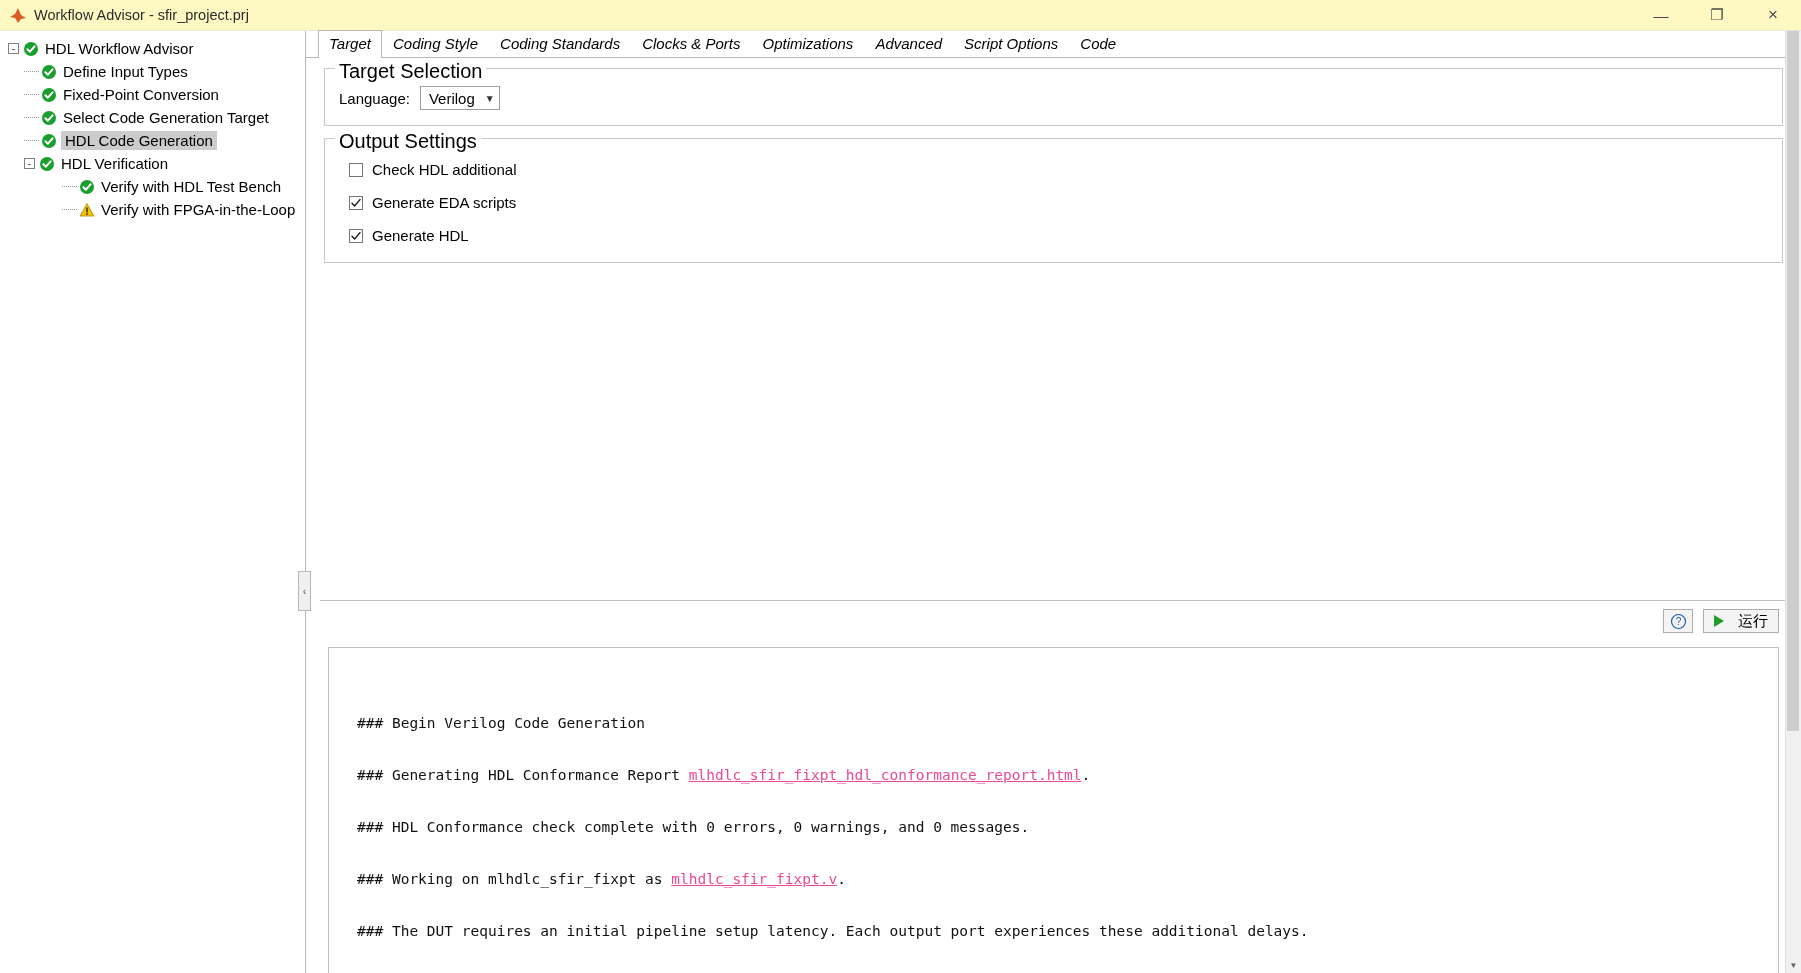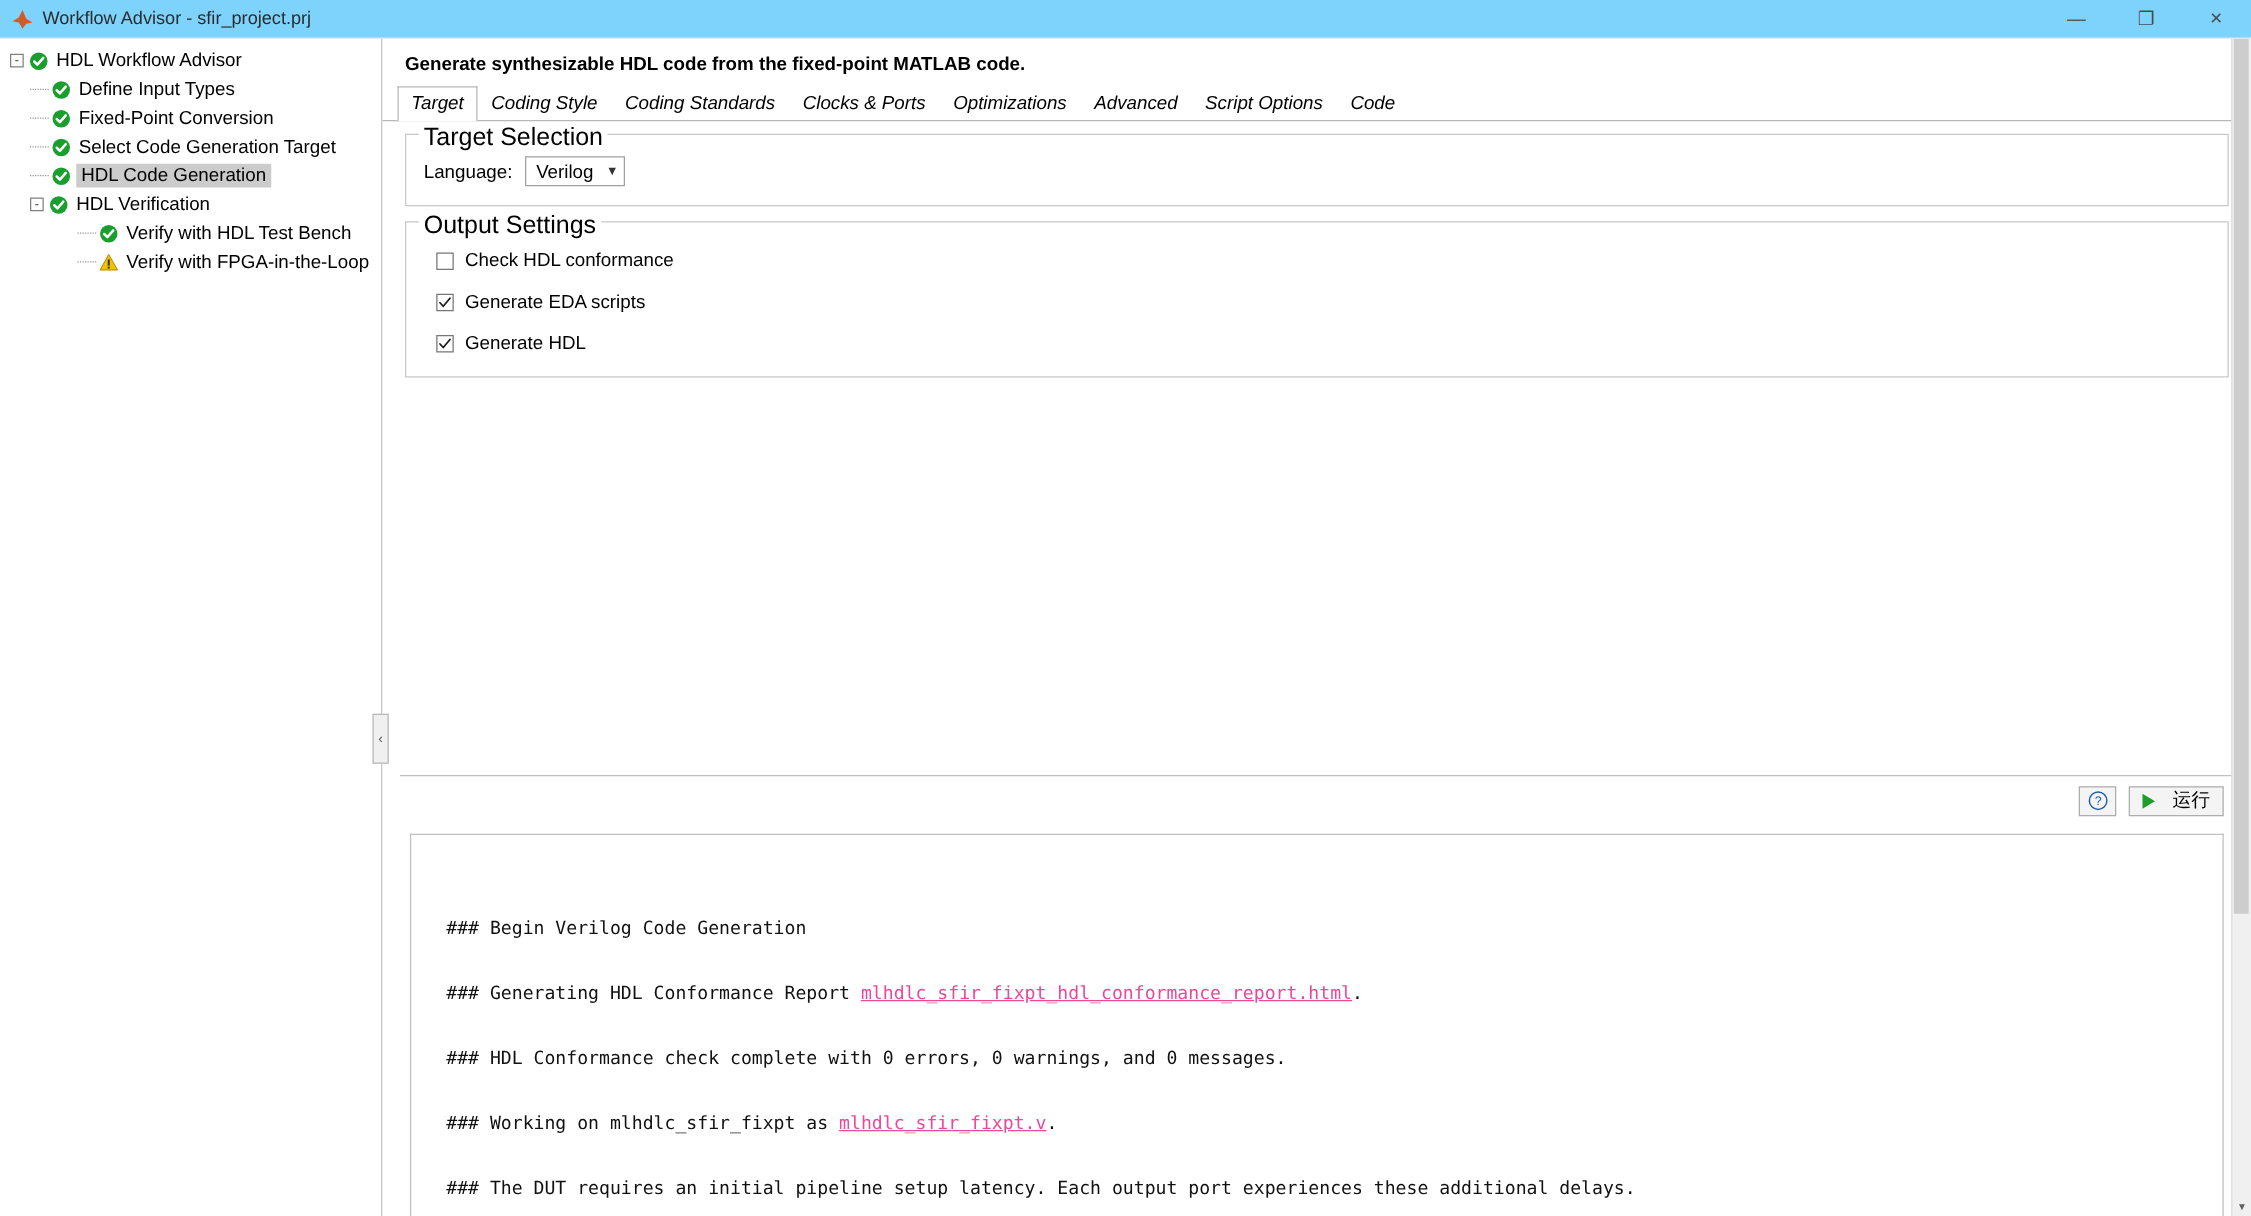--- a/index.html
+++ b/index.html
@@ -15,21 +15,21 @@
     color: #000000;
     overflow: hidden;
     position: relative;
   }
 
   
   .titlebar {
     height: 30px;
     display: flex;
     align-items: center;
-    background: #7dd3fc;
+    background: #fef9c3;
     border-bottom: 1px solid #e6e6e6;
     position: relative;
   }
   .titlebar .app-icon {
     width: 20px;
     height: 20px;
     margin-left: 8px;
     margin-right: 6px;
     position: relative;
   }
@@ -448,21 +448,20 @@
       <span class="tree-label">Verify with FPGA-in-the-Loop</span>
     </div>
   </div>
 
   <div class="collapse-handle">
     <span>‹</span>
   </div>
 
   <div class="right-pane">
 
-    <div class="pane-heading">Generate synthesizable HDL code from the fixed-point MATLAB code.</div>
 
     <div class="tabstrip">
       <div class="tab active">Target</div>
       <div class="tab">Coding Style</div>
       <div class="tab">Coding Standards</div>
       <div class="tab">Clocks &amp; Ports</div>
       <div class="tab">Optimizations</div>
       <div class="tab">Advanced</div>
       <div class="tab">Script Options</div>
       <div class="tab">Code</div>
@@ -479,21 +478,21 @@
             <span class="chev">▼</span>
           </span>
         </div>
       </div>
 
       <div class="groupbox" style="padding-top:14px;padding-bottom:10px">
         <span class="legend">Output Settings</span>
 
         <div class="checkrow">
           <span class="checkbox"></span>
-          <span>Check HDL conformance</span>
+          <span>Check HDL additional</span>
         </div>
 
         <div class="checkrow">
           <span class="checkbox">
             <svg class="tick" viewBox="0 0 12 12">
                 <path d="M2 6.2 L4.6 9 L10 2.6" stroke="#1a1a1a" stroke-width="1.4" fill="none" stroke-linecap="round" stroke-linejoin="round"></path>
               </svg>
           </span>
           <span>Generate EDA scripts</span>
         </div>

